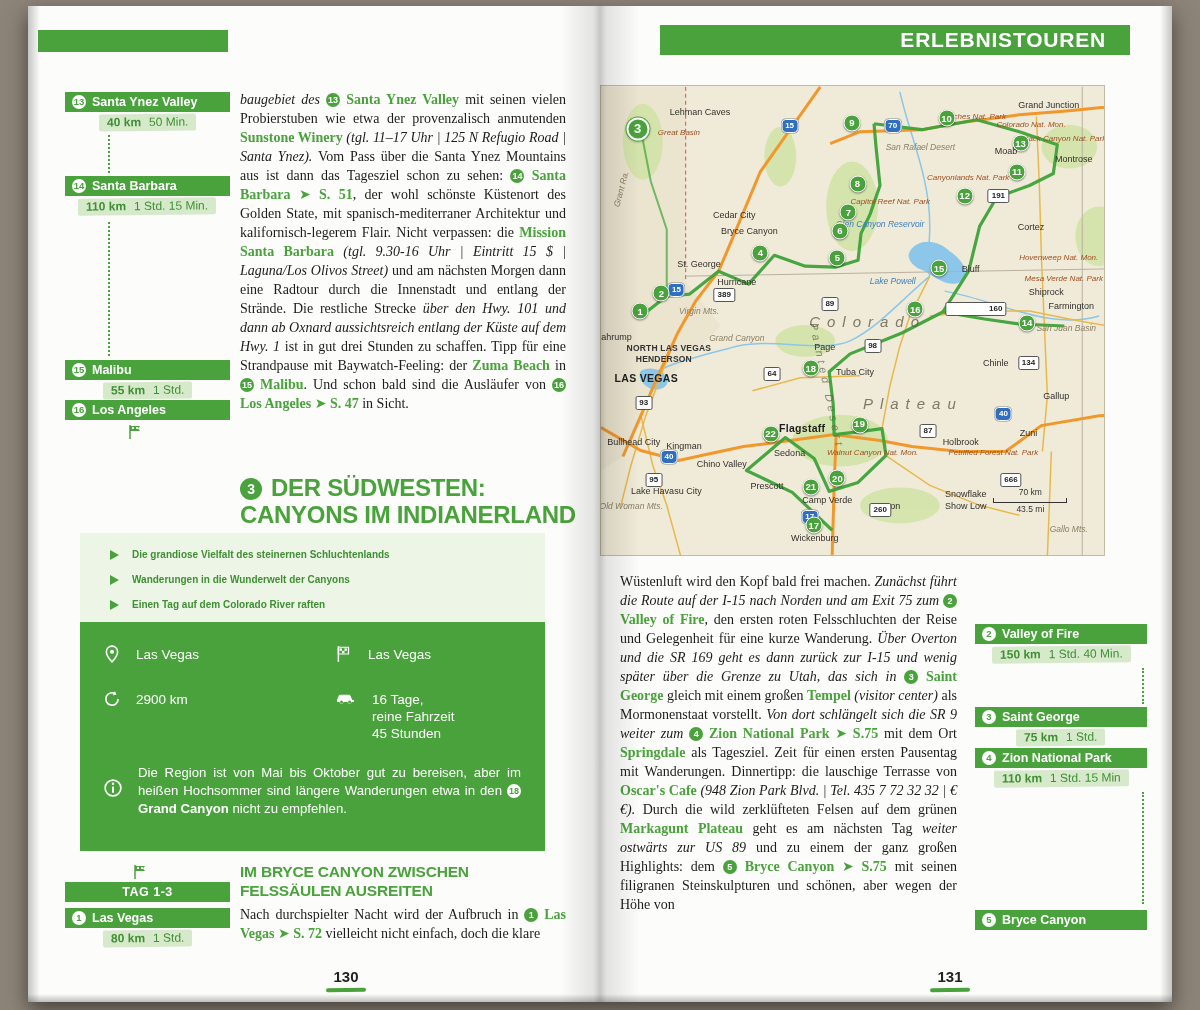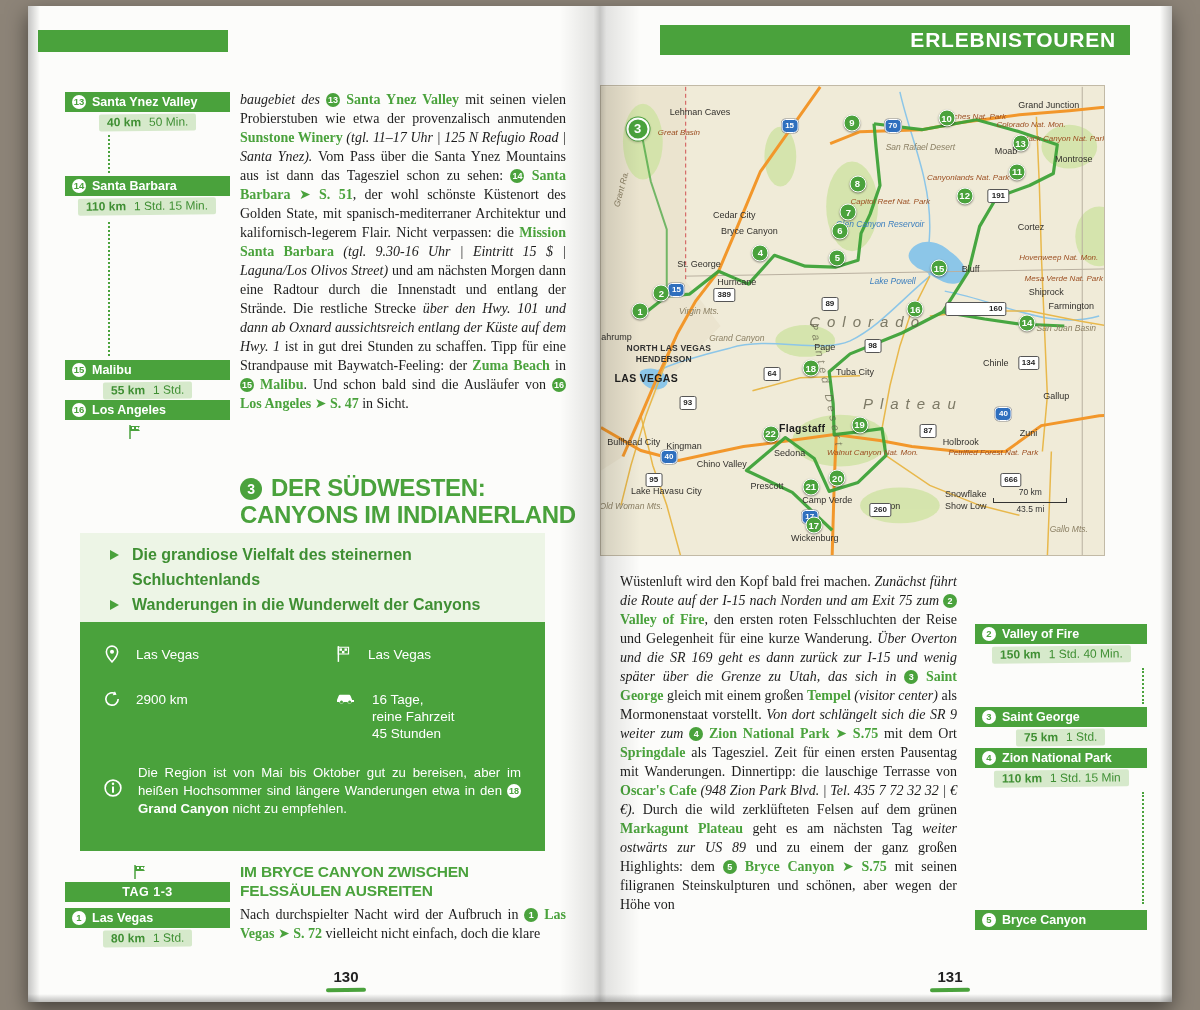--- a/index.html
+++ b/index.html
@@ -23,21 +23,21 @@
          background:linear-gradient(270deg,rgba(0,0,0,.22),rgba(0,0,0,0))}
   .edgeB{position:absolute;left:0;bottom:0;width:100%;height:8px;z-index:4;pointer-events:none;
          background:linear-gradient(0deg,rgba(0,0,0,.25),rgba(0,0,0,0))}
 
   .page{position:absolute;top:0;height:996px;width:572px}
   .page-left{left:0}
   .page-right{left:572px}
 
   .greenbar{position:absolute;background:var(--green)}
   .chapterbar{left:60px;top:19px;width:470px;height:30px;display:flex;align-items:center;justify-content:flex-end;
-              padding-right:14px;color:#fff;font-weight:700;font-size:21px;letter-spacing:.8px}
+              padding-right:24px;color:#fff;font-weight:700;font-size:21px;letter-spacing:.8px}
 
   
   .sbar{position:absolute;height:20px;background:var(--green);display:flex;align-items:center;gap:6px;
         padding:0 7px;width:165px}
   .sbar .circ{width:14px;height:14px;border-radius:50%;background:#fff;color:var(--green);
               font:700 9.5px/14px "Liberation Sans",sans-serif;text-align:center;flex:none}
   .sbar .nm{color:#fff;font-weight:700;font-size:12.5px;white-space:nowrap}
   .sbar.tagbar{justify-content:center}
   .sbar.tagbar .nm{letter-spacing:.5px}
   .sinfo{position:absolute;width:165px;text-align:center;font-size:12px;color:var(--green-dark)}
@@ -61,21 +61,21 @@
   .p3{position:absolute;left:212px;top:899px;width:326px}
   .p2{position:absolute;left:20px;top:566px;width:337px}
 
   .tour-head{position:absolute;left:212px;top:468px;width:345px;color:var(--green);
              font-weight:700;font-size:24px;line-height:27px;letter-spacing:-.3px}
   .tour-head .tnum{display:inline-block;width:22px;height:22px;border-radius:50%;background:var(--green);
              color:#fff;font-size:14px;line-height:22px;text-align:center;margin-right:9px;vertical-align:2px}
 
   .bullets{position:absolute;left:52px;top:527px;width:465px;background:var(--panel);
            padding:9px 10px 9px 30px}
-  .bullet{display:flex;gap:13px;color:var(--green-dark);font-weight:700;font-size:16px;line-height:25px}
+  .bullet{display:flex;gap:13px;color:var(--green-dark);font-weight:700;font-size:10px;line-height:25px}
   .bullet .arr{width:0;height:0;border-left:9px solid var(--green);border-top:5px solid transparent;
                border-bottom:5px solid transparent;margin-top:8px;flex:none}
 
   .facts{position:absolute;left:52px;top:616px;width:465px;height:229px;background:var(--green);color:#fff}
   .f-grid{display:grid;grid-template-columns:232px 1fr;row-gap:24px;padding:24px 0 0 23px}
   .f-item{display:flex;gap:15px;align-items:flex-start;font-size:13.5px;line-height:17px}
   .f-item .ic{flex:none;margin-top:-1px}
   .f-note{display:flex;gap:15px;padding:22px 24px 0 23px;font-size:13.2px;line-height:18px;text-align:justify}
   .f-note .ic{flex:none;margin-top:14px}
 
@@ -365,21 +365,21 @@
           <div class="ml ml-city" style="left: 72.5%; top: 89.6%;">Show Low</div>
           <div class="ml ml-mts" style="left: 93%; top: 94.5%;">Gallo Mts.</div>
         </div>
       <div class="maplayer">
           <div class="shield shield-i" style="left: 37.5%; top: 8.5%;">15</div>
           <div class="shield shield-i" style="left: 58%; top: 8.5%;">70</div>
           <div class="shield shield-i" style="left: 15%; top: 43.5%;">15</div>
           <div class="shield shield-i" style="left: 13.5%; top: 79%;">40</div>
           <div class="shield shield-i" style="left: 80%; top: 70%;">40</div>
           <div class="shield shield-i" style="left: 41.5%; top: 91.8%;">17</div>
-          <div class="shield shield-us" style="left: 8.5%; top: 67.5%; margin-left: 44px;">93</div>
+          <div class="shield shield-us" style="left: 8.5%; top: 67.5%;">93</div>
           <div class="shield shield-us" style="left: 10.5%; top: 84%;">95</div>
           <div class="shield shield-us" style="left: 24.5%; top: 44.5%;">389</div>
           <div class="shield shield-us" style="left: 45.5%; top: 46.5%;">89</div>
           <div class="shield shield-us" style="left: 34%; top: 61.5%;">64</div>
           <div class="shield shield-us" style="left: 54%; top: 55.5%; text-align: center;">98</div>
           <div class="shield shield-us" style="left: 79%; top: 23.5%;">191</div>
           <div class="shield shield-us" style="left: 74.5%; top: 47.5%; padding-left: 43px;">160</div>
           <div class="shield shield-us" style="left: 85%; top: 59%;">134</div>
           <div class="shield shield-us" style="left: 65%; top: 73.5%;">87</div>
           <div class="shield shield-us" style="left: 55.5%; top: 90.5%;">260</div>
@@ -396,21 +396,21 @@
           <div class="mk" style="left: 49.9%; top: 7.8%;">9</div>
           <div class="mk" style="left: 68.7%; top: 6.9%;">10</div>
           <div class="mk" style="left: 82.7%; top: 18.3%;">11</div>
           <div class="mk" style="left: 72.3%; top: 23.4%;">12</div>
           <div class="mk" style="left: 83.4%; top: 12.2%;">13</div>
           <div class="mk" style="left: 84.7%; top: 50.5%;">14</div>
           <div class="mk" style="left: 67.2%; top: 38.9%;">15</div>
           <div class="mk" style="left: 62.5%; top: 47.6%;">16</div>
           <div class="mk" style="left: 42.3%; top: 93.7%;">17</div>
           <div class="mk" style="left: 41.7%; top: 60.2%;">18</div>
-          <div class="mk" style="left: 51.4%; top: 72.2%;">19</div>
+          <div class="mk" style="left: 51.4%; top: 72.2%; font-family: Liberation Mono, monospace;">19</div>
           <div class="mk" style="left: 47%; top: 83.6%;">20</div>
           <div class="mk" style="left: 41.7%; top: 85.5%;">21</div>
           <div class="mk" style="left: 33.7%; top: 74.1%;">22</div>
           <div class="mk mk-badge" style="left: 7.3%; top: 9.1%;">3</div>
         </div>
       <div class="map-scale">
         <div>70 km</div>
         <div class="scale-line"></div>
         <div>43.5 mi</div>
       </div>

